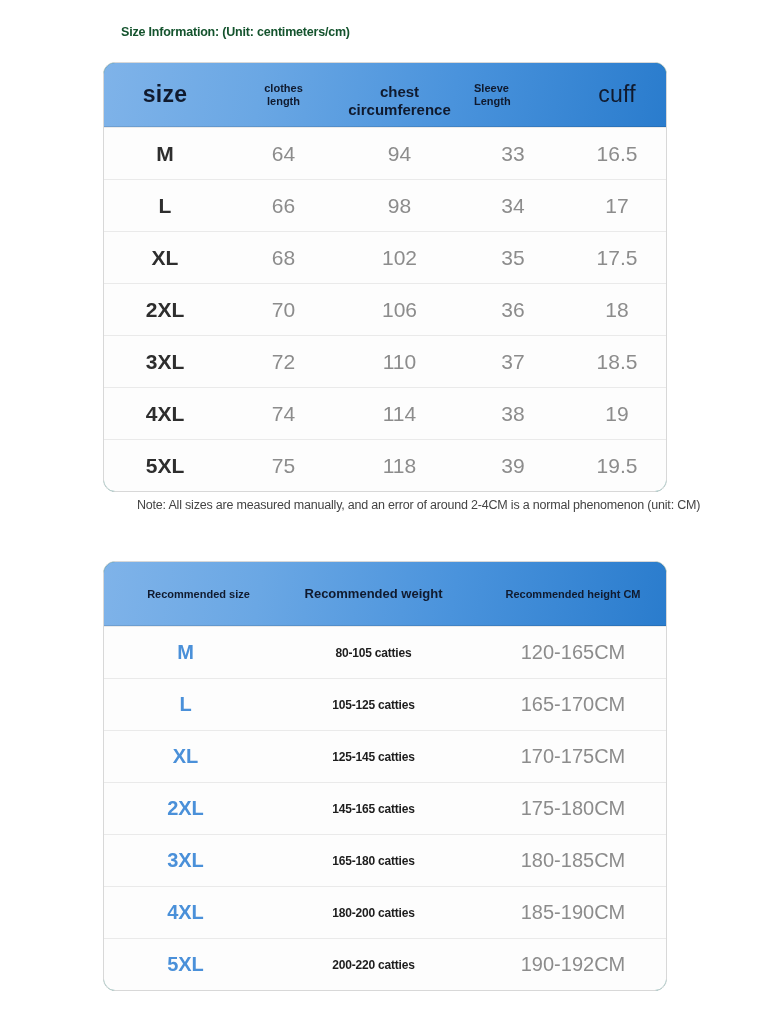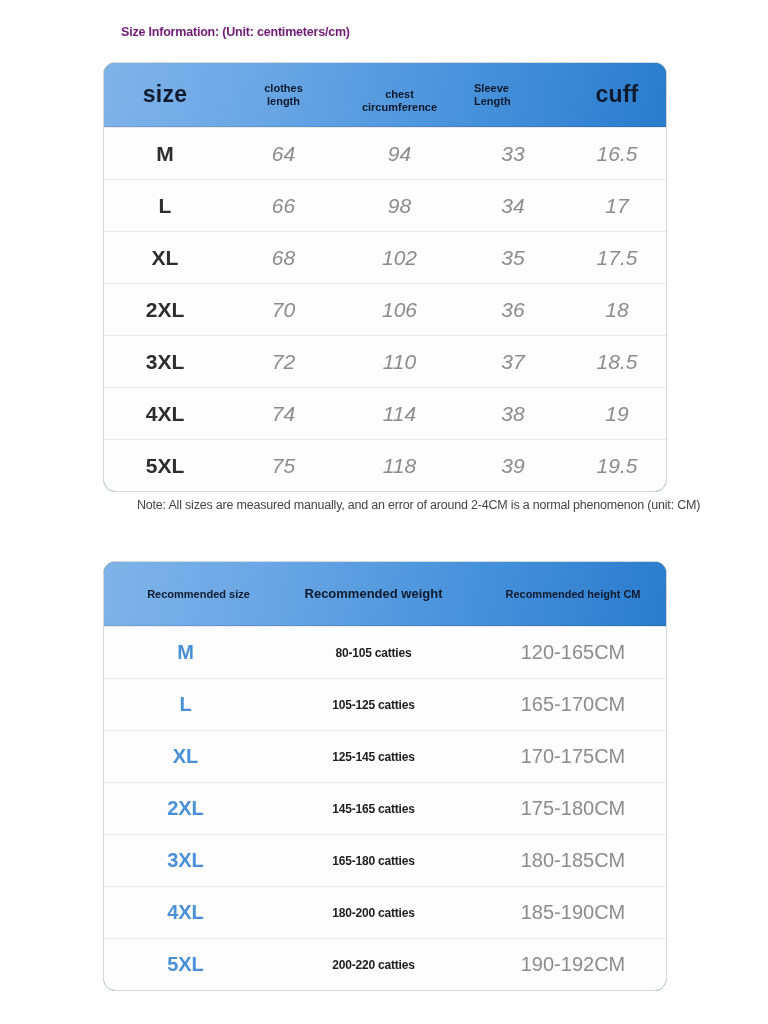--- a/index.html
+++ b/index.html
@@ -22,21 +22,21 @@
     box-sizing: border-box;
   }
 
   
   .caption {
     position: absolute;
     left: 121px;
     font-family: "Liberation Sans Narrow", "Liberation Sans", sans-serif;
     font-size: 12.5px;
     font-weight: 600;
-    color: #701a75;
+    color: #14532d;
     letter-spacing: -0.2px;
     white-space: nowrap;
   }
   #caption-top  { top: 25px; }
   #caption-note { top: 498px; left: 137px; font-weight: 500; color: #444; }
 
   
   .table {
     position: absolute;
     left: 103px;
@@ -62,23 +62,23 @@
     text-align: center;
     line-height: 1.18;
     padding: 0 2px;
     box-sizing: border-box;
     font-weight: 700;
     font-family: "Liberation Sans Narrow", "Liberation Sans", sans-serif;
   }
   
   .th.size-h   { font-size: 23px; font-weight: 700; letter-spacing: 0.2px; }
   .th.cl-h     { font-size: 11px; font-weight: 600; }
-  .th.chest-h  { font-size: 11px; font-weight: 600; margin-top: 12px; }
+  .th.chest-h  { font-size: 15px; font-weight: 600; margin-top: 12px; }
   .th.sl-h     { font-size: 11px; font-weight: 600; text-align: left; padding-left: 16px; }
-  .th.cuff-h   { font-size: 23px; font-weight: 700; letter-spacing: 0.2px; }
+  .th.cuff-h   { font-size: 23px; font-weight: 400; letter-spacing: 0.2px; }
   
   .th.rs-h { font-size: 11px; font-weight: 700; padding-left: 28px; }
   .th.rw-h { font-size: 13px; font-weight: 700; }
   .th.rh-h { font-size: 11px; font-weight: 700; }
 
   .trow {
     display: flex;
     align-items: center;
     height: 51px;
     border-top: 1px solid #eaeaea;
@@ -87,21 +87,21 @@
   .trow:first-of-type { border-top: none; }
 
   .td {
     text-align: center;
     box-sizing: border-box;
     padding: 0 2px;
   }
 
   
   .td.size-c  { font-size: 21px; font-weight: 700; color: #2e2e2e; }
-  .td.val-c   { font-size: 21px; font-weight: 400; color: #8c8c8c; font-style: italic; }
+  .td.val-c   { font-size: 21px; font-weight: 400; color: #8c8c8c; }
 
   
   .td.rsize-c { font-size: 20px; font-weight: 700; color: #4a90d9; }
   .td.rw-c    { font-size: 12px; font-weight: 700; color: #1d1d1d;
                  font-family: "Liberation Sans Narrow", "Liberation Sans", sans-serif;
                  letter-spacing: -0.2px; }
   .td.rh-c    { font-size: 20px; font-weight: 400; color: #8c8c8c; }
 
   
   .c-size  { width: 122px; }

